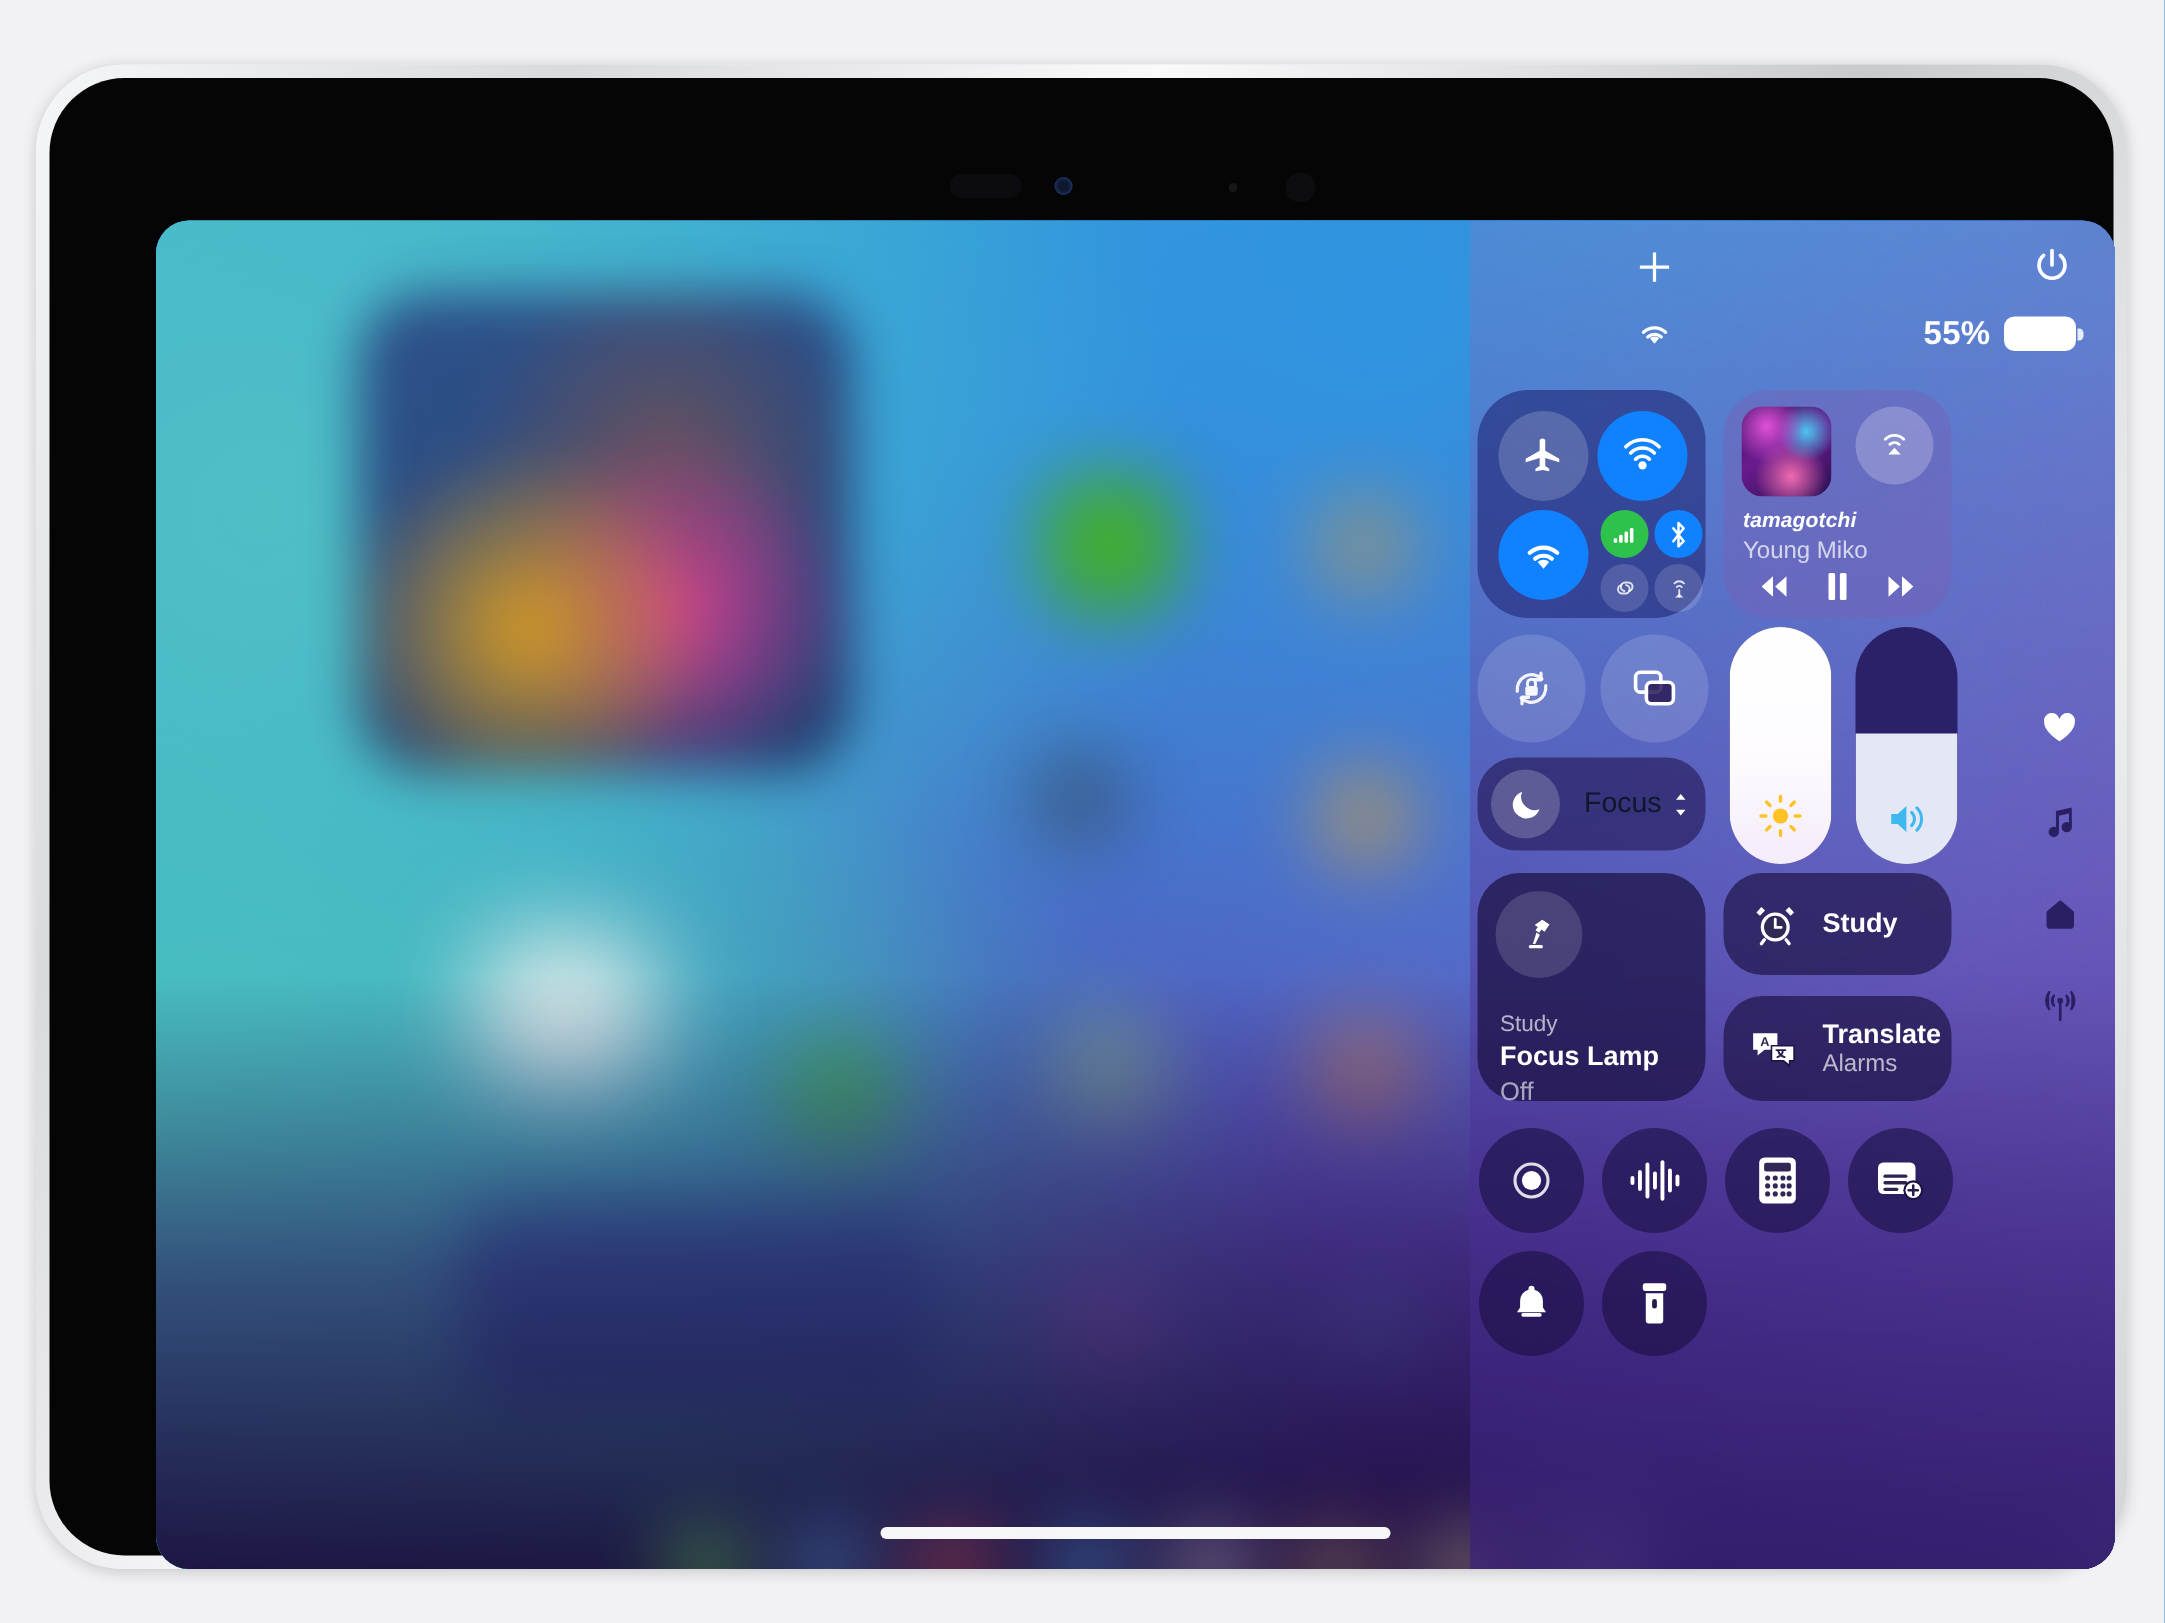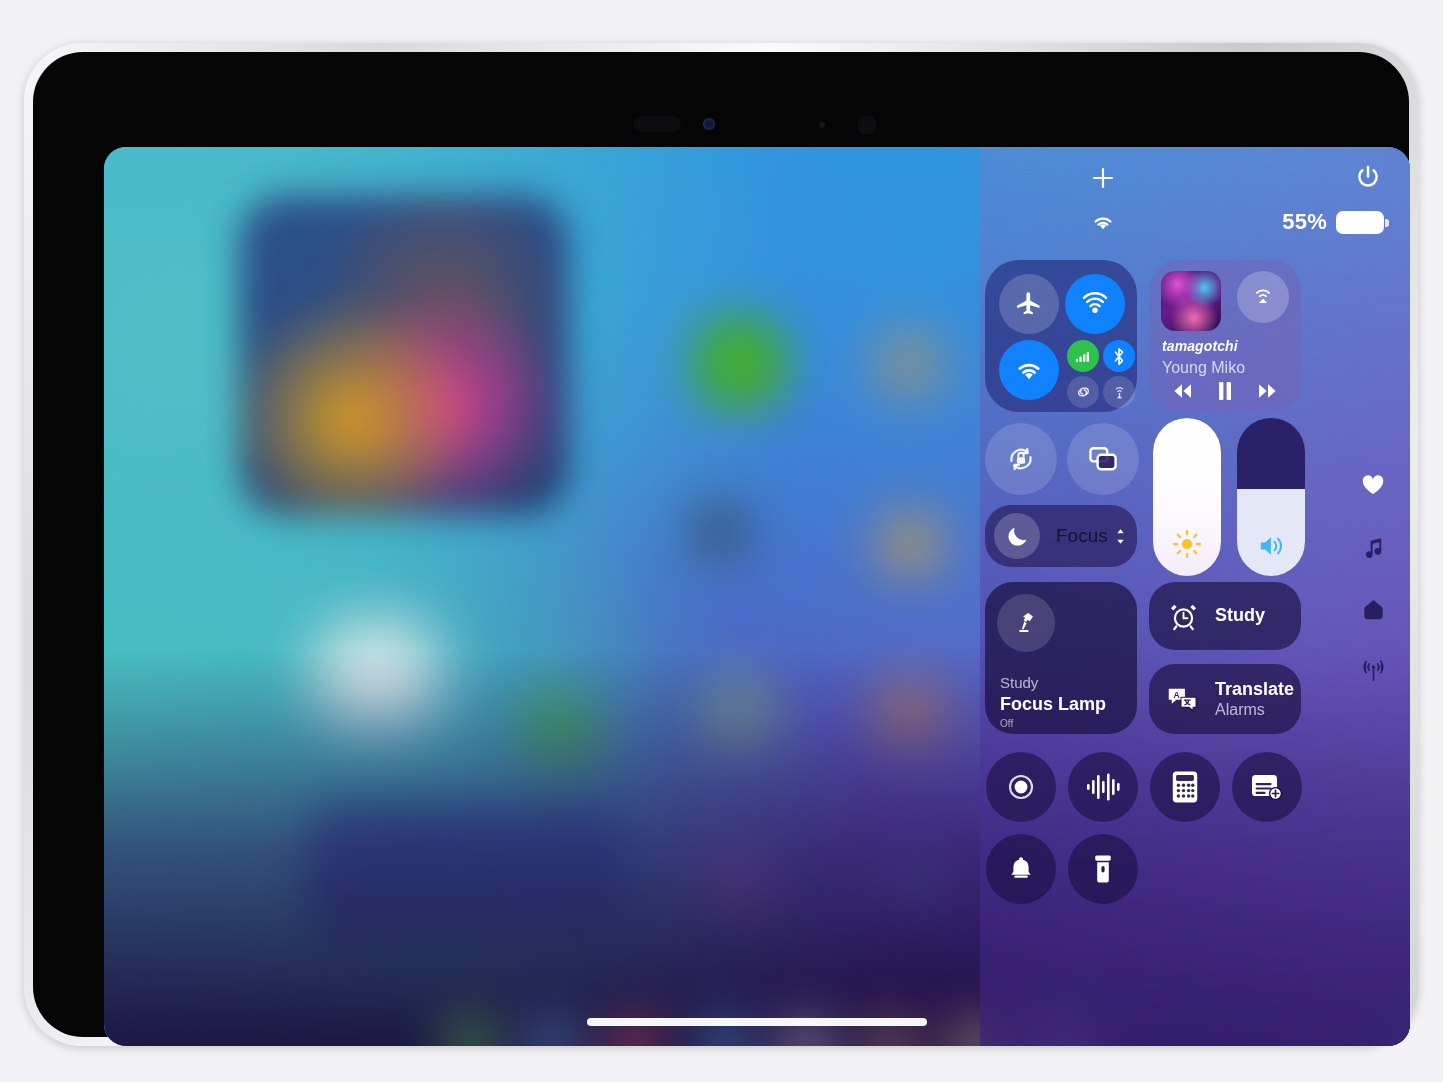--- a/index.html
+++ b/index.html
@@ -155,21 +155,21 @@
   .sl-fill-b{background:linear-gradient(180deg,#ffffff 0%,#fdfbff 55%,#f4ecfa 100%);}
   .sl-fill-v{background:#e4e7f5;}
   .sl-ico{position:absolute;left:0;right:0;bottom:16px;display:flex;justify-content:center;}
   .lamp{
     left:0px;top:322px;width:152px;height:152px;border-radius:28px;
     background:rgba(26,15,62,.70);
   }
   .lamp-circ{position:absolute;left:12px;top:12px;width:58px;height:58px;border-radius:50%;background:rgba(255,255,255,.14);display:flex;align-items:center;justify-content:center;}
   .lamp-room{position:absolute;left:15px;top:92px;color:rgba(255,255,255,.66);font-size:15px;}
   .lamp-name{position:absolute;left:15px;top:112px;color:#fff;font-size:18px;font-weight:700;}
-  .lamp-state{position:absolute;left:15px;top:136px;color:rgba(255,255,255,.6);font-size:10px;}
+  .lamp-state{position:absolute;left:15px;top:136px;color:rgba(255,255,255,.6);font-size:17px;}
   .alarms{
     left:164px;top:322px;width:152px;height:68px;border-radius:26px;
     background:rgba(28,17,66,.66);display:flex;align-items:center;
   }
   .translate{
     left:164px;top:404px;width:152px;height:70px;border-radius:26px;
     background:rgba(28,17,66,.66);display:flex;align-items:center;
   }
   .tile-ico{width:42px;height:42px;margin-left:13px;display:flex;align-items:center;justify-content:center;flex:none;}
   .tile-txt{margin-left:11px;}

